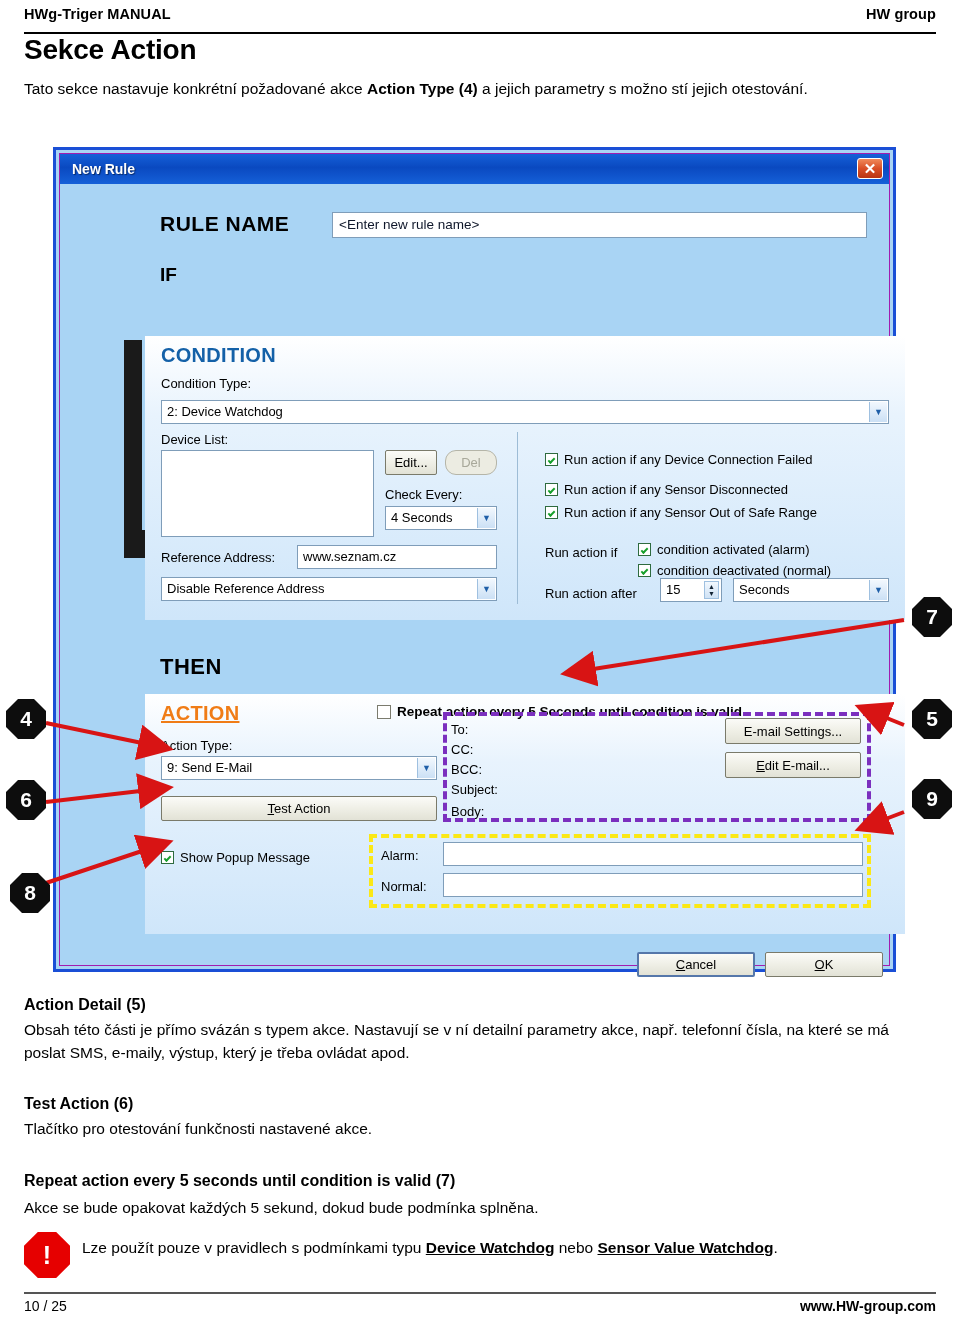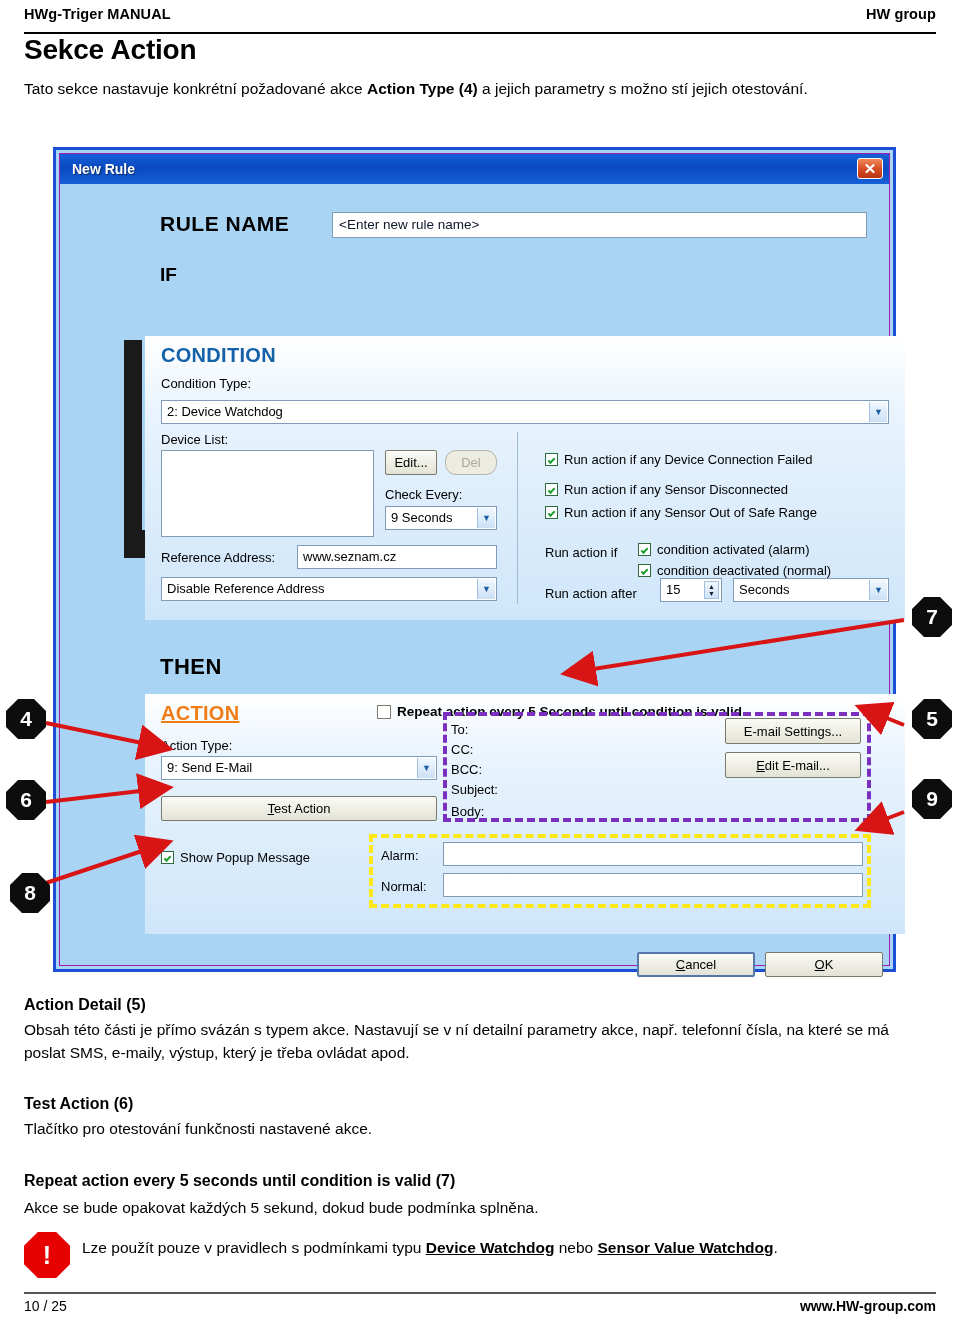--- a/index.html
+++ b/index.html
@@ -235,21 +235,21 @@
 
       <div class="btn" style="left:240px;top:114px;width:52px;height:25px;">
         <span>Edit...</span>
       </div>
       <div class="btn disabled" style="left:300px;top:114px;width:52px;height:25px;border-radius:11px;">
         <span>Del</span>
       </div>
 
       <div class="lbl" style="left:240px;top:151px;">Check Every:</div>
       <div class="combo" style="left:240px;top:170px;width:112px;height:24px;">
-        <span>9 Seconds</span>
+        <span>4 Seconds</span>
         <span class="arrow">▼</span>
       </div>
 
       <div class="lbl" style="left:16px;top:214px;">Reference Address:</div>
       <div class="field" style="left:152px;top:209px;width:200px;height:24px;">www.seznam.cz</div>
 
       <div class="combo" style="left:16px;top:241px;width:336px;height:24px;">
         <span>Disable Reference Address</span>
         <span class="arrow">▼</span>
       </div>

